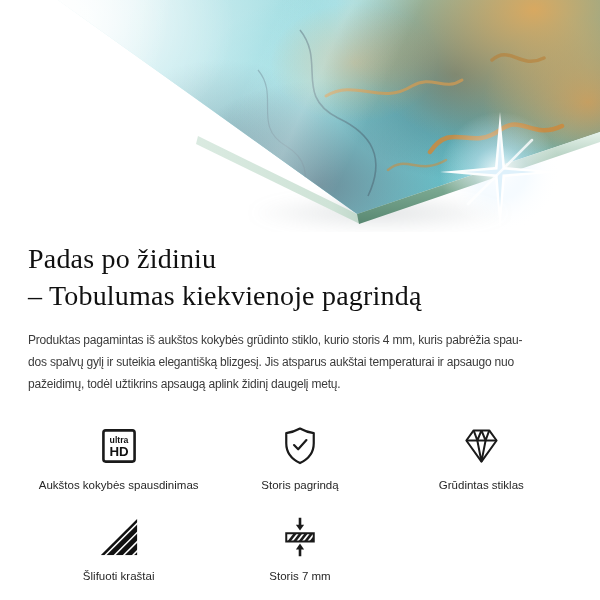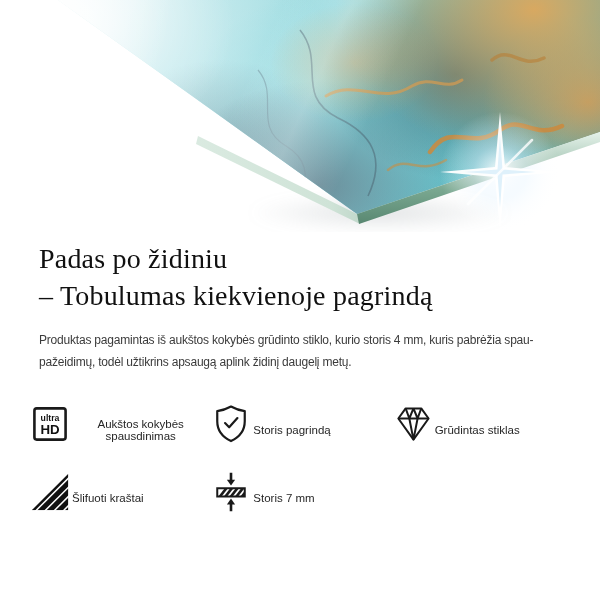--- a/index.html
+++ b/index.html
@@ -58,21 +58,21 @@
     position:absolute;inset:0;z-index:3;
     clip-path:polygon(357px 214px, 600px 132px, 600px 142px, 359px 224px);
     background:linear-gradient(to bottom, #44705c 0%, #9ec9b4 30%, #eef8f1 55%, #79a790 82%, #51806a 100%);
   }
   .sparkle{
     position:absolute;left:438px;top:110px;width:124px;height:124px;z-index:4;
     pointer-events:none;
   }
 
   
-  .content{padding:8px 30px 0 39px;}
+  .content{padding:8px 30px 0 28px;}
   .title{
     font-family:"Liberation Serif", serif;
     font-weight:400;
     font-size:28px;
     line-height:37px;
     color:#101010;
     letter-spacing:0.2px;
     margin:0;
   }
   .desc{
@@ -86,21 +86,21 @@
 
   
   .features{
     margin-top:29px;
     padding:0 28px;
     display:grid;
     grid-template-columns:repeat(3, 1fr);
     row-gap:24px;
   }
   .feature{
-    display:flex;flex-direction:row;align-items:center;
+    display:flex;flex-direction:column;align-items:center;
     text-align:center;
   }
   .feature .icon-wrap{height:44px;display:flex;align-items:flex-end;justify-content:center;}
   .feature .label{
     margin-top:11px;
     font-size:11.5px;
     color:#262626;
     letter-spacing:0;
   }
   .ficon{display:block;}
@@ -140,20 +140,21 @@
 </div>
 
 <div class="content">
   <h1 class="title">
     <span>Padas po židiniu</span><br>
     <span>– Tobulumas kiekvienoje pagrindą</span>
   </h1>
 
   <div class="desc">
     <div>Produktas pagamintas iš aukštos kokybės grūdinto stiklo, kurio storis 4 mm, kuris pabrėžia spau-</div>
+    <div>dos spalvų gylį ir suteikia elegantišką blizgesį. Jis atsparus aukštai temperaturai ir apsaugo nuo</div>
     <div>pažeidimų, todėl užtikrins apsaugą aplink židinį daugelį metų.</div>
   </div>
 </div>
 
 <div class="features">
 
 
   <div class="feature">
     <div class="icon-wrap">
       <svg class="ficon" width="44" height="44" viewBox="0 0 48 48">

